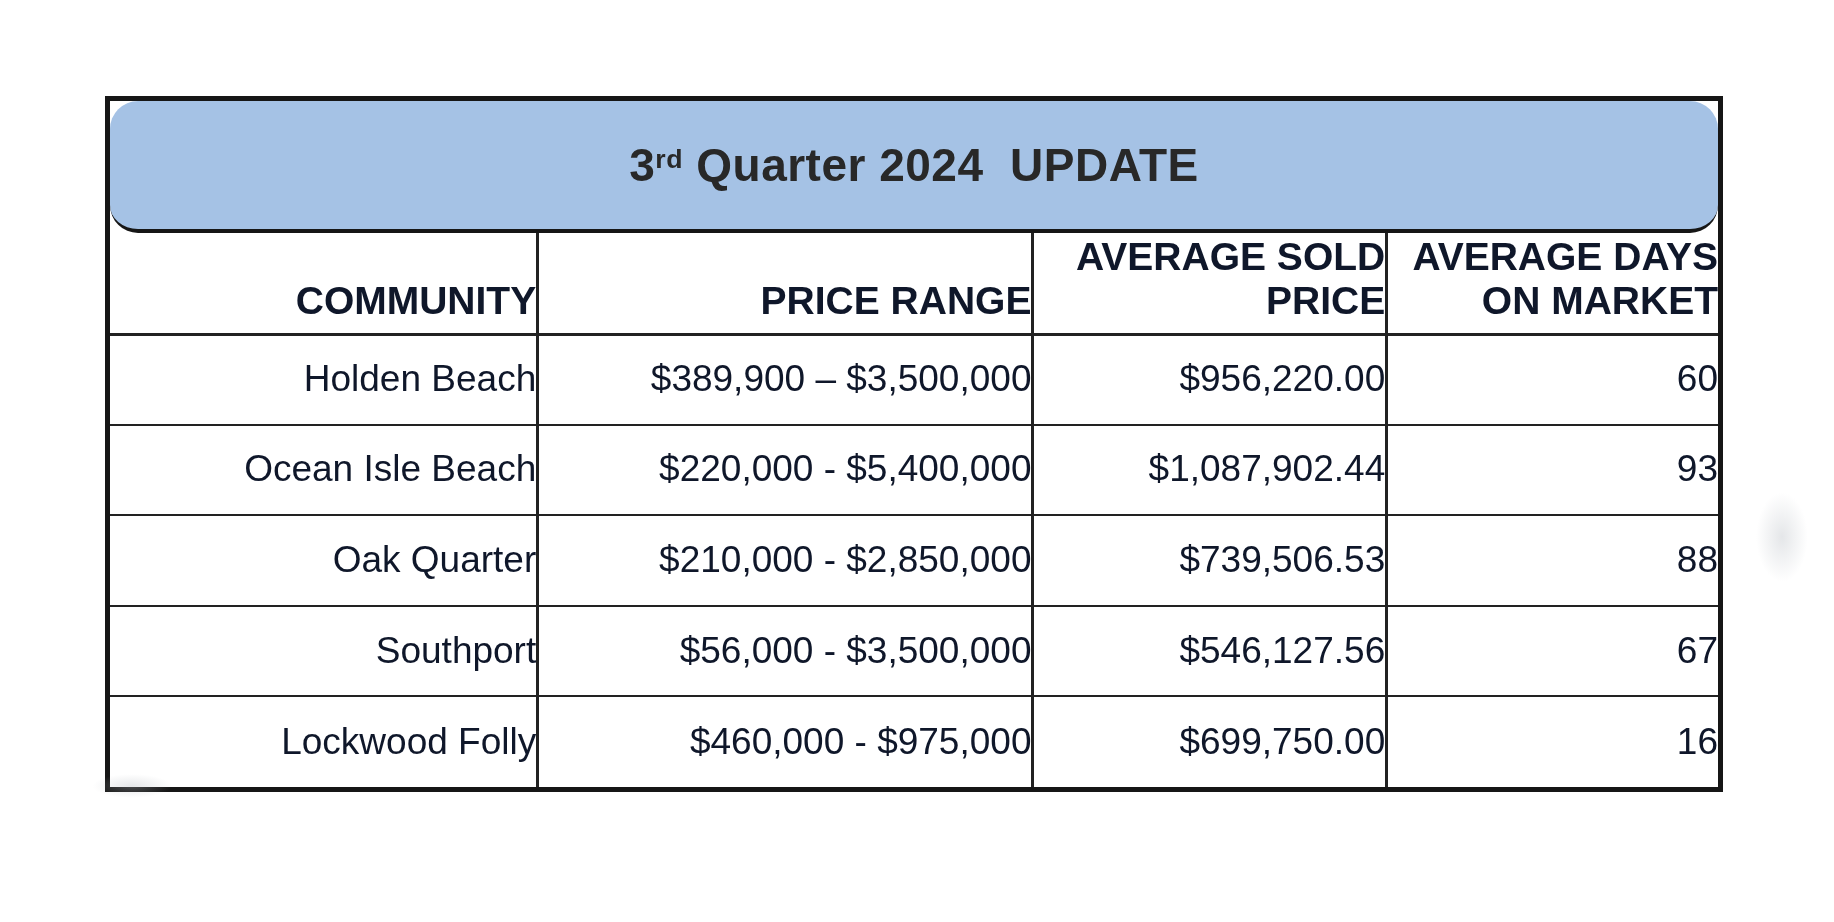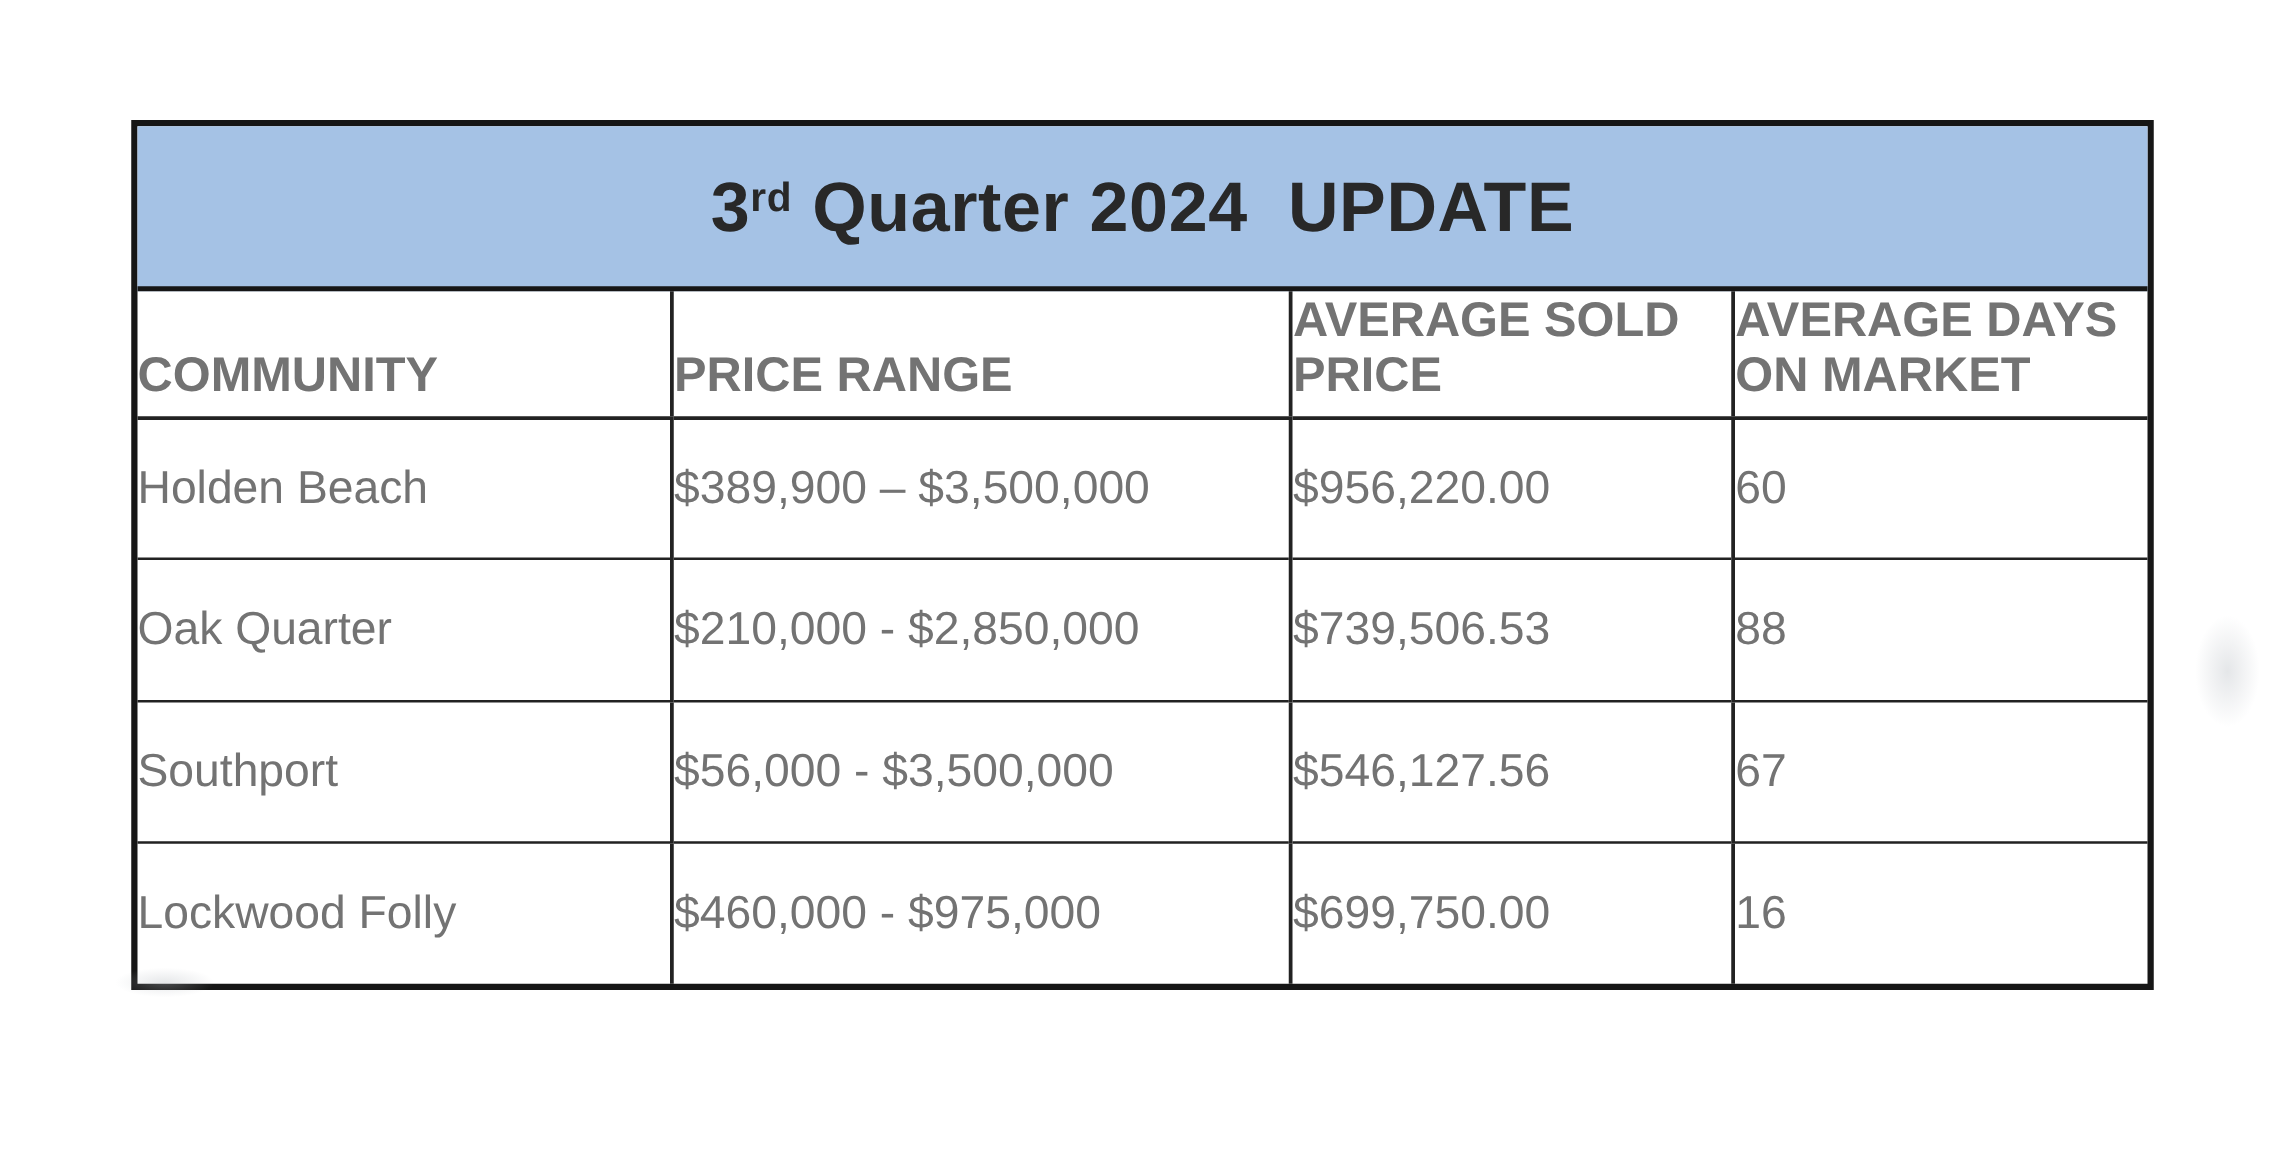--- a/index.html
+++ b/index.html
@@ -24,44 +24,45 @@
     background: #ffffff;
   }
   .title-band {
     height: 132px;
     flex: 0 0 132px;
     border-bottom: 4px solid #161616;
     display: flex;
     align-items: center;
     justify-content: center;
     font-weight: bold;
-    font-size: 56px;
+    font-size: 46px;
     letter-spacing: 0.5px;
     color: #282828;
+    border-radius: 28px;
   }
   .title-band .title-text { white-space: pre; }
   .title-band sup.title-sup {
     font-size: 0.58em;
     vertical-align: baseline;
     position: relative;
     top: -0.48em;
     line-height: 0;
   }
   table.data-table {
     flex: 1 1 auto;
     width: 100%;
     height: 100%;
     border-collapse: collapse;
     border-style: hidden; 
     table-layout: fixed;
   }
   .data-table th, .data-table td {
     border: 2px solid #222222;
-    text-align: left;
-    color: #737373;
+    text-align: right;
+    color: #0f172a;
     overflow: hidden;
   }
   .data-table th {
     vertical-align: bottom;
     padding-bottom: 10px;
     font-weight: bold;
     font-size: 39px;
     line-height: 1.12;
     white-space: pre-line;
     border-bottom-width: 3px;
@@ -119,20 +120,26 @@
         </tr>
       </thead>
       <tbody>
         <tr class="data-row">
           <td>Holden Beach</td>
           <td>$389,900 – $3,500,000</td>
           <td>$956,220.00</td>
           <td>60</td>
         </tr>
         <tr class="data-row">
+          <td>Ocean Isle Beach</td>
+          <td>$220,000 - $5,400,000</td>
+          <td>$1,087,902.44</td>
+          <td>93</td>
+        </tr>
+        <tr class="data-row">
           <td>Oak Quarter</td>
           <td>$210,000 - $2,850,000</td>
           <td>$739,506.53</td>
           <td>88</td>
         </tr>
         <tr class="data-row">
           <td>Southport</td>
           <td>$56,000 - $3,500,000</td>
           <td>$546,127.56</td>
           <td>67</td>

